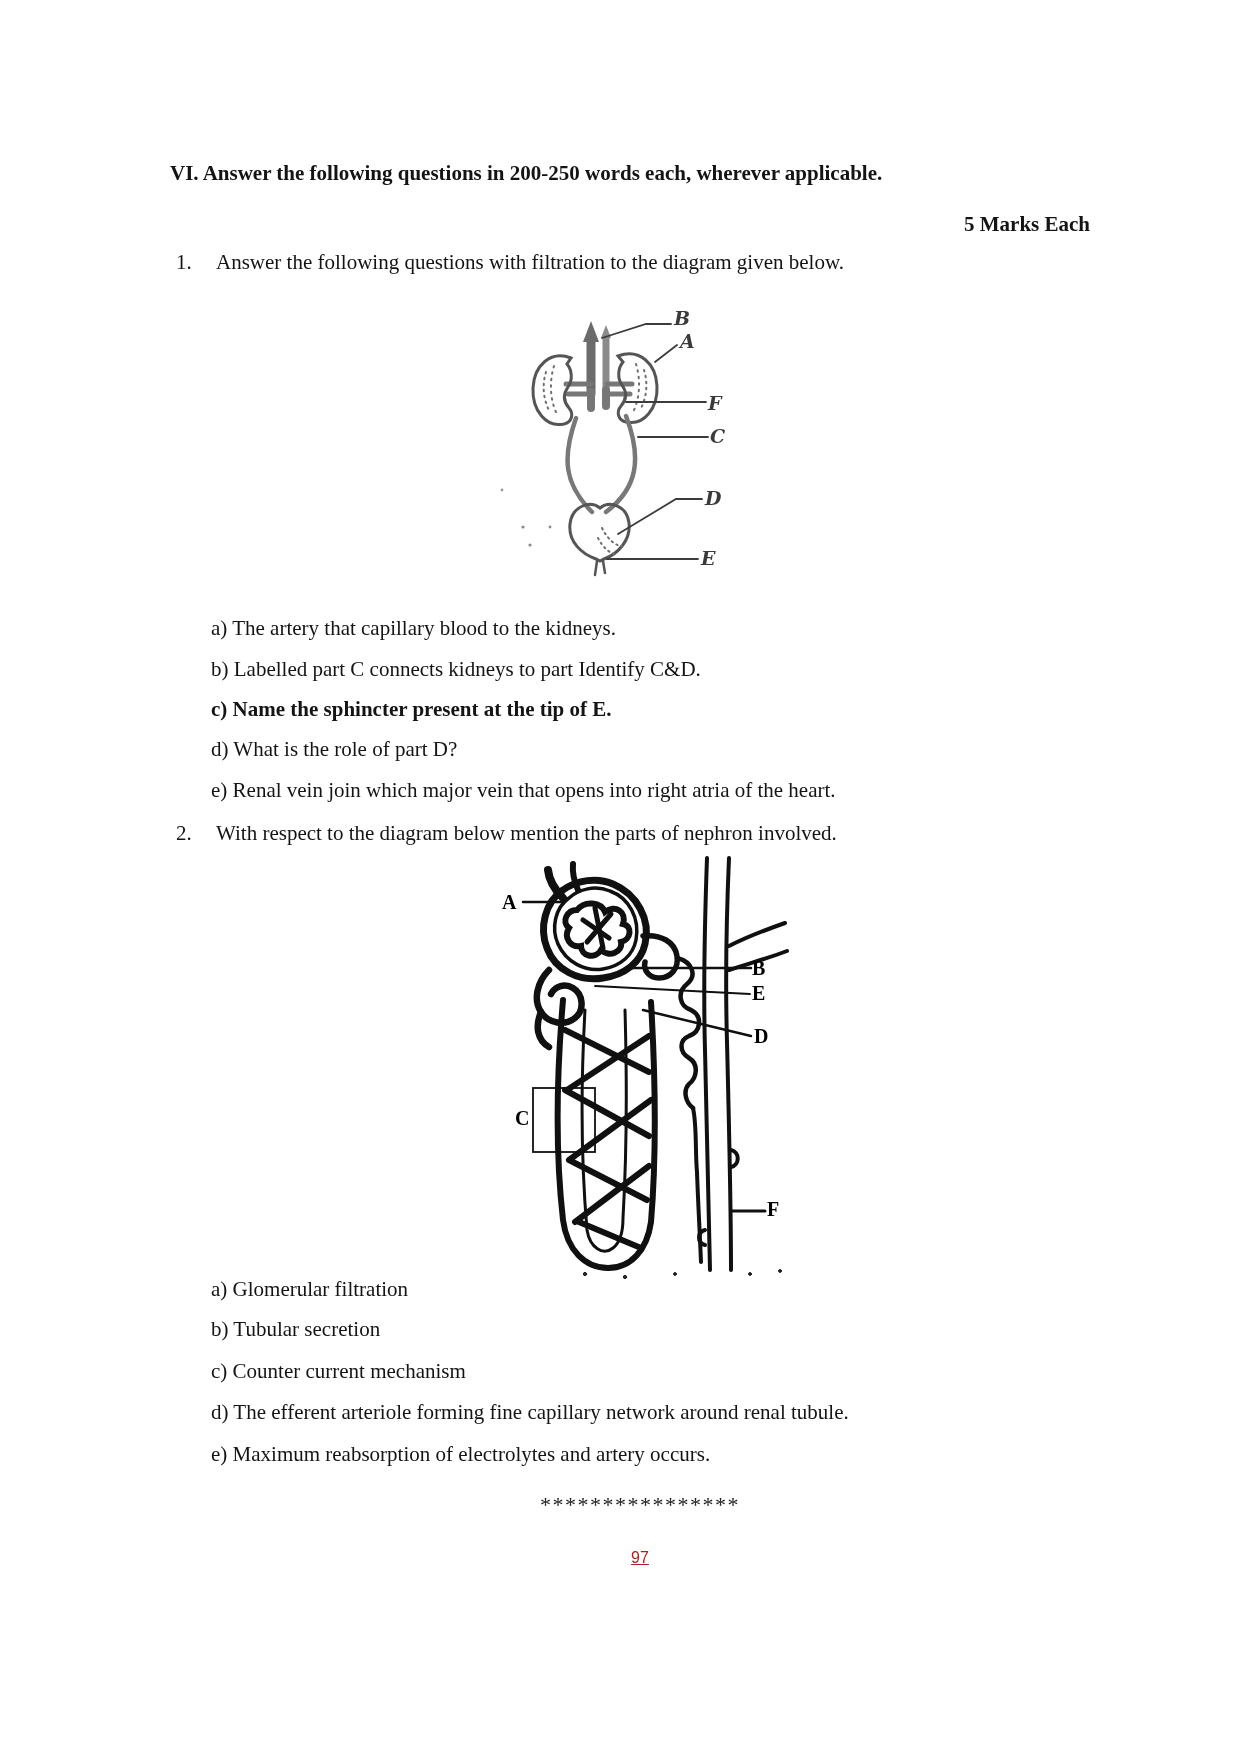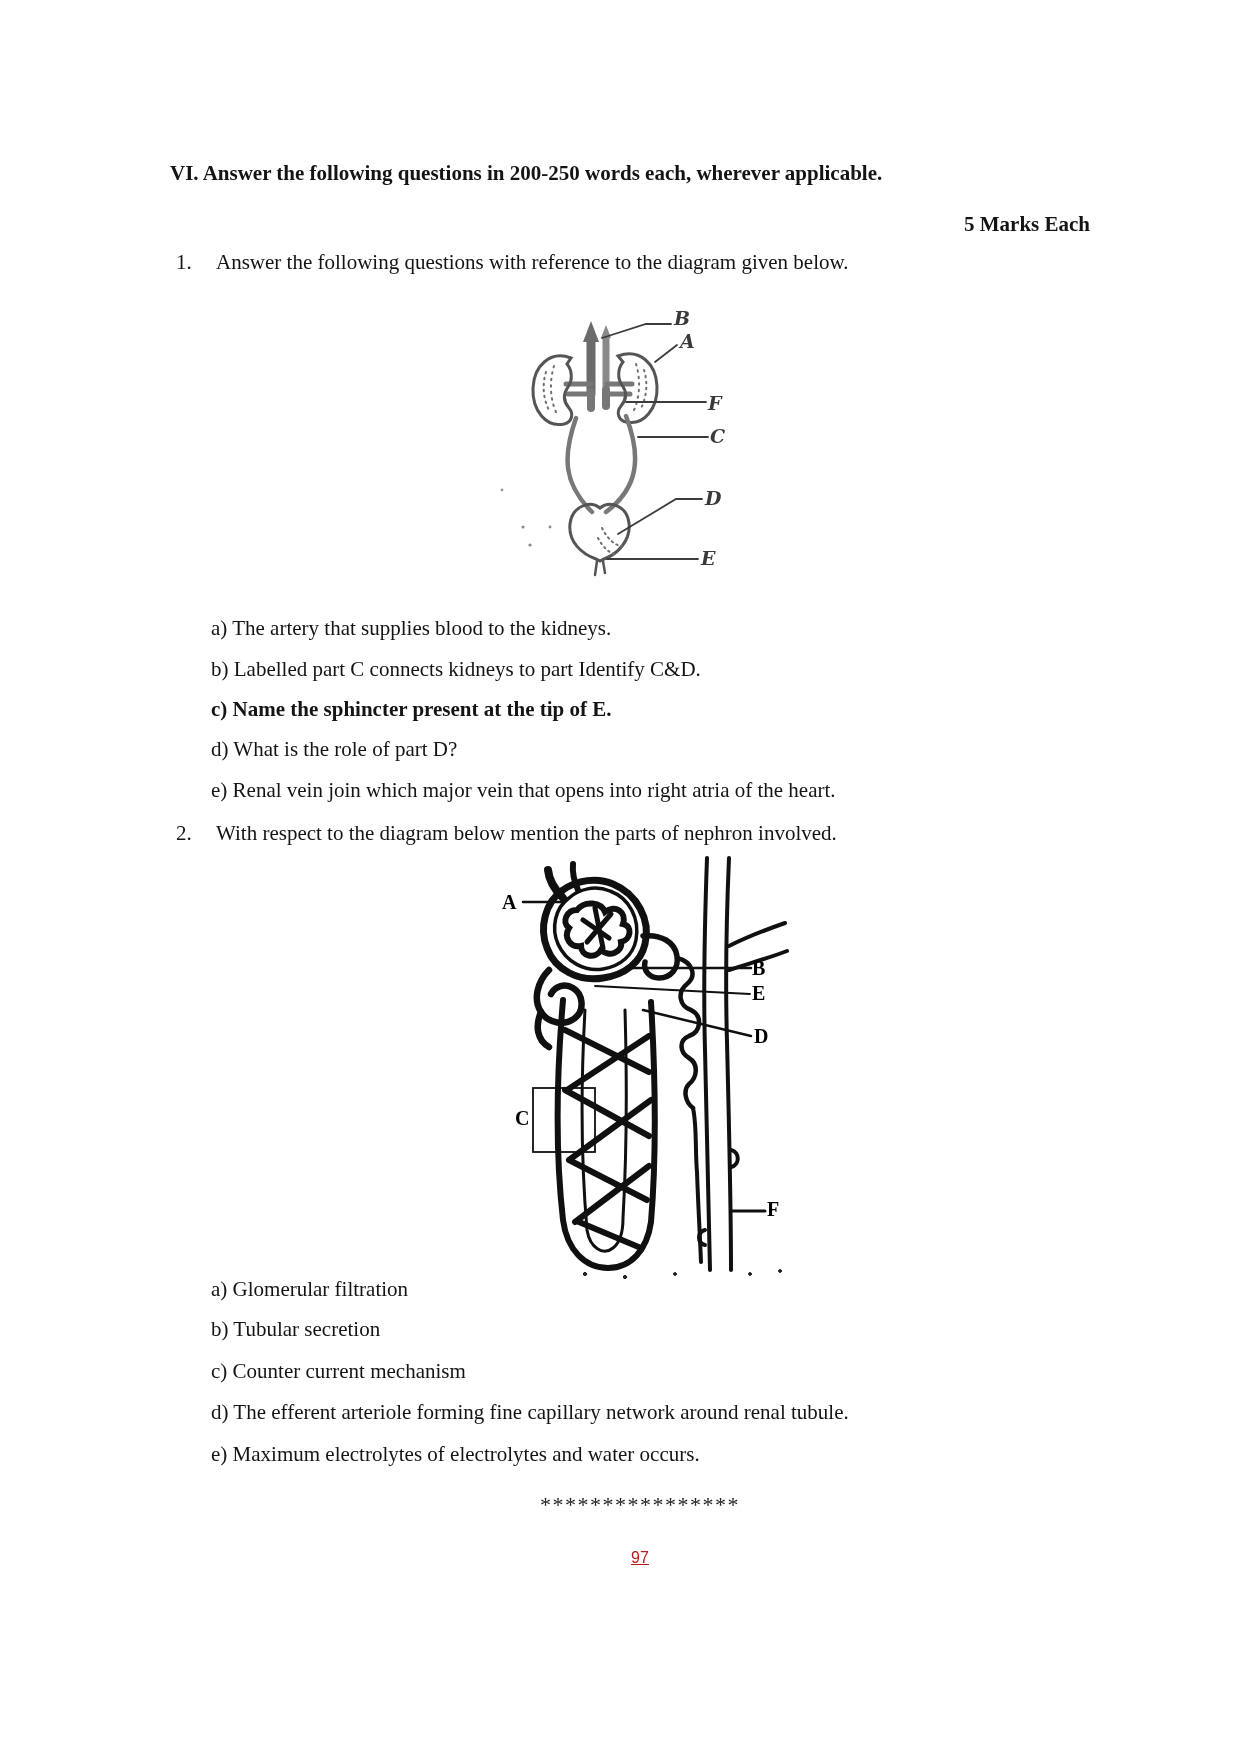--- a/index.html
+++ b/index.html
@@ -23,21 +23,21 @@
 </style>
 </head>
 <body>
 
 <div class="page-wrap">
 
   <div class="t bold" style="left:170px;top:160px;">VI. Answer the following questions in 200-250 words each, wherever applicable.</div>
   <div class="t bold" style="left:155px;top:211px;width:935px;text-align:right;white-space:nowrap;">5 Marks Each</div>
 
   <div class="t" style="left:176px;top:249px;">1.</div>
-  <div class="t" style="left:216px;top:249px;">Answer the following questions with reference to the diagram given below.</div>
+  <div class="t" style="left:216px;top:249px;">Answer the following questions with filtration to the diagram given below.</div>
 
   <div class="diag" style="left:450px;top:288px;width:290px;height:300px;">
     <svg viewBox="0 0 290 300" width="290" height="300">
       <g fill="none" stroke-linecap="round">
 
         <path d="M141,106 V52" stroke="#6b6b6b" stroke-width="9"></path>
         <polygon points="133,54 149,54 141,33" fill="#6b6b6b"></polygon>
 
         <path d="M156,104 V48" stroke="#8a8a8a" stroke-width="7"></path>
         <polygon points="151,50 161,50 156,37" fill="#8a8a8a"></polygon>
@@ -80,21 +80,21 @@
       </g>
     </svg>
     <span class="lbl1" style="left:224px;top:19px;">B</span>
     <span class="lbl1" style="left:230px;top:42px;">A</span>
     <span class="lbl1" style="left:258px;top:104px;">F</span>
     <span class="lbl1" style="left:260px;top:137px;">C</span>
     <span class="lbl1" style="left:255px;top:199px;">D</span>
     <span class="lbl1" style="left:251px;top:259px;">E</span>
   </div>
 
-  <div class="t" style="left:211px;top:615px;">a) The artery that supplies blood to the kidneys.</div>
+  <div class="t" style="left:211px;top:615px;">a) The artery that capillary blood to the kidneys.</div>
   <div class="t" style="left:211px;top:656px;">b) Labelled part C connects kidneys to part Identify C&amp;D.</div>
   <div class="t" style="left:211px;top:696px;font-weight:bold;">c) Name the sphincter present at the tip of E.</div>
   <div class="t" style="left:211px;top:736px;font-family:Liberation Serif, serif;">d) What is the role of part D?</div>
   <div class="t" style="left:211px;top:777px;text-align:right;">e) Renal vein join which major vein that opens into right atria of the heart.</div>
 
   <div class="t" style="left:176px;top:820px;">2.</div>
   <div class="t" style="left:216px;top:820px;">With respect to the diagram below mention the parts of nephron involved.</div>
 
   <div class="diag" style="left:445px;top:850px;width:350px;height:432px;">
     <svg viewBox="0 0 350 432" width="350" height="432">
@@ -153,18 +153,18 @@
     <span class="lbl2" style="left:307px;top:132px;">E</span>
     <span class="lbl2" style="left:309px;top:175px;">D</span>
     <span class="lbl2" style="left:70px;top:257px;">C</span>
     <span class="lbl2" style="left:322px;top:348px;">F</span>
   </div>
 
   <div class="t" style="left:211px;top:1276px;">a) Glomerular filtration</div>
   <div class="t" style="left:211px;top:1316px;">b) Tubular secretion</div>
   <div class="t" style="left:211px;top:1358px;">c) Counter current mechanism</div>
   <div class="t" style="left:211px;top:1399px;">d) The efferent arteriole forming fine capillary network around renal tubule.</div>
-  <div class="t" style="left:211px;top:1441px;">e) Maximum electrolytes of electrolytes and water occurs.</div>
+  <div class="t" style="left:211px;top:1441px;">e) Maximum reabsorption of electrolytes and artery occurs.</div>
 
   <div class="stars">****************</div>
   <div class="pagenum">97</div>
 
 </div>
 
 </body></html>

